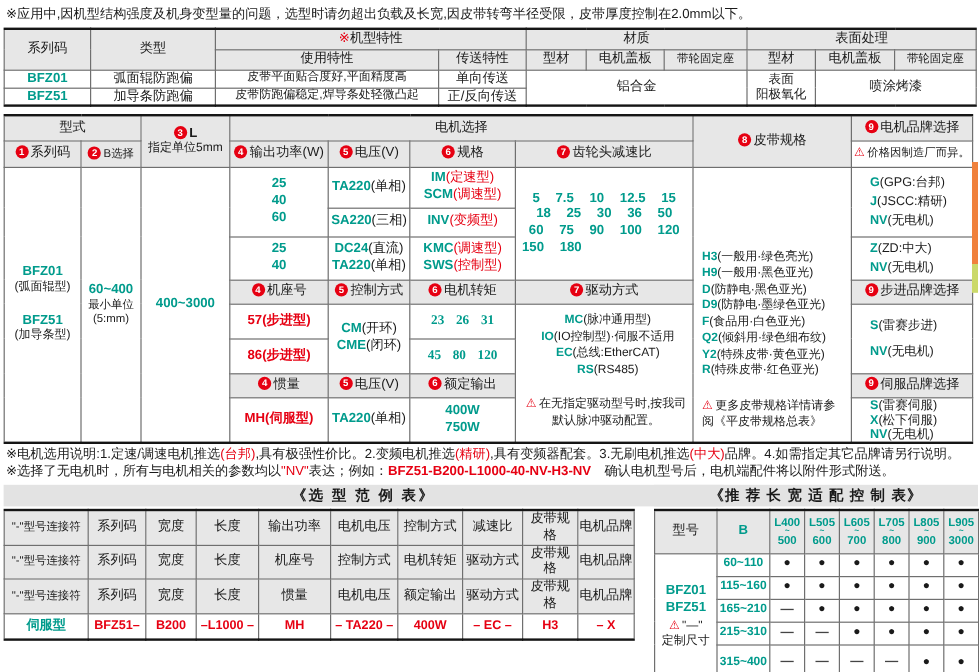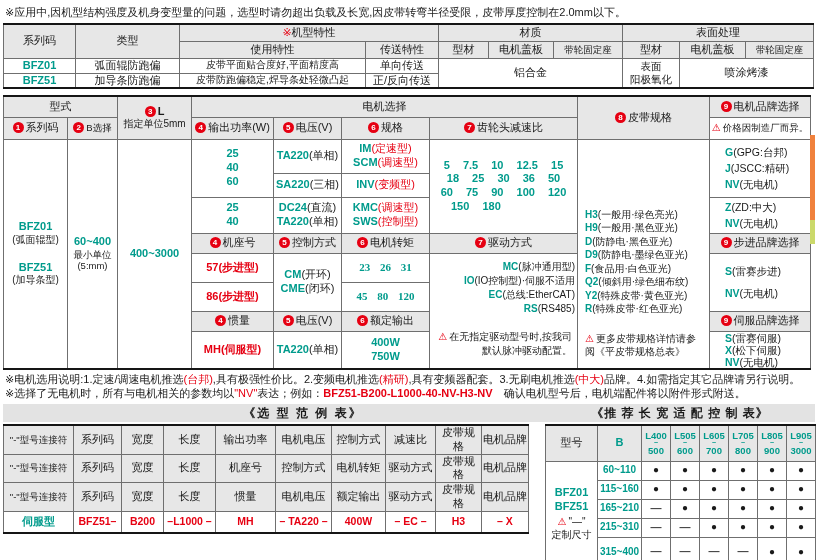--- a/index.html
+++ b/index.html
@@ -19,21 +19,21 @@
         margin-right:2px;vertical-align:1px;}
   .warn{color:#E60012;font-weight:bold;font-size:10px;margin-right:2px;}
   .small{font-size:10px;}
   .xsmall{font-size:9.5px;}
   .ws6{word-spacing:7px;font-family:Liberation Serif, serif;}
   .ws9{word-spacing:10px;}
   .titlebar{background:#e3e3e3;font-weight:bold;font-size:12px;letter-spacing:2px;
             text-align:center;line-height:18px;height:18px;}
   .note-line{font-size:11px;line-height:14px;white-space:nowrap;}
   .belt-cell{vertical-align:top;text-align:left;padding:68px 2px 6px 7px;font-size:10px;line-height:13.5px;}
-  .drive-cell{vertical-align:top;text-align:right;padding:6px 2px 4px 8px;font-size:10px;line-height:14px;}
+  .drive-cell{vertical-align:top;text-align:center;padding:6px 2px 4px 8px;font-size:10px;line-height:14px;}
   .brand-cell{text-align:left;padding-left:15px;font-size:10.5px;line-height:16px;}
   .dot{font-size:10px;}
   .dash{color:#444;font-weight:bold;}
   .exv{color:#E60012;font-weight:bold;font-size:10.5px;}
   .stk{font-size:9.5px;line-height:9.5px;}
 </style>
 </head>
 <body>
 
 <div class="abs note-line" style="top:5px;left:5px;">※应用中,因机型结构强度及机身变型量的问题，选型时请勿超出负载及长宽,因皮带转弯半径受限，皮带厚度控制在2.0mm以下。</div>
@@ -143,21 +143,21 @@
     </td>
     <td><span class="t-teal">TA220</span><span>(单相)</span></td>
     <td>
       <div><span class="t-teal">IM</span><span class="t-red">(定速型)</span></div>
       <div><span class="t-teal">SCM</span><span class="t-red">(调速型)</span></div>
     </td>
     <td rowspan="3">
       <div class="t-teal ws9">5 7.5 10 12.5 15</div>
       <div class="t-teal ws9">18 25 30 36 50</div>
       <div class="t-teal ws9">60 75 90 100 120</div>
-      <div class="t-teal ws9" style="text-align:left;padding-left:20px;">150 180</div>
+      <div class="t-teal ws9" style="text-align:left;padding-left:4px;">150 180</div>
     </td>
     <td rowspan="8" class="belt-cell">
       <div><span class="t-teal">H3</span><span>(一般用·绿色亮光)</span></div>
       <div><span class="t-teal">H9</span><span>(一般用·黑色亚光)</span></div>
       <div><span class="t-teal">D</span><span>(防静电·黑色亚光)</span></div>
       <div><span class="t-teal">D9</span><span>(防静电·墨绿色亚光)</span></div>
       <div><span class="t-teal">F</span><span>(食品用·白色亚光)</span></div>
       <div><span class="t-teal">Q2</span><span>(倾斜用·绿色细布纹)</span></div>
       <div><span class="t-teal">Y2</span><span>(特殊皮带·黄色亚光)</span></div>
       <div><span class="t-teal">R</span><span>(特殊皮带·红色亚光)</span></div>

